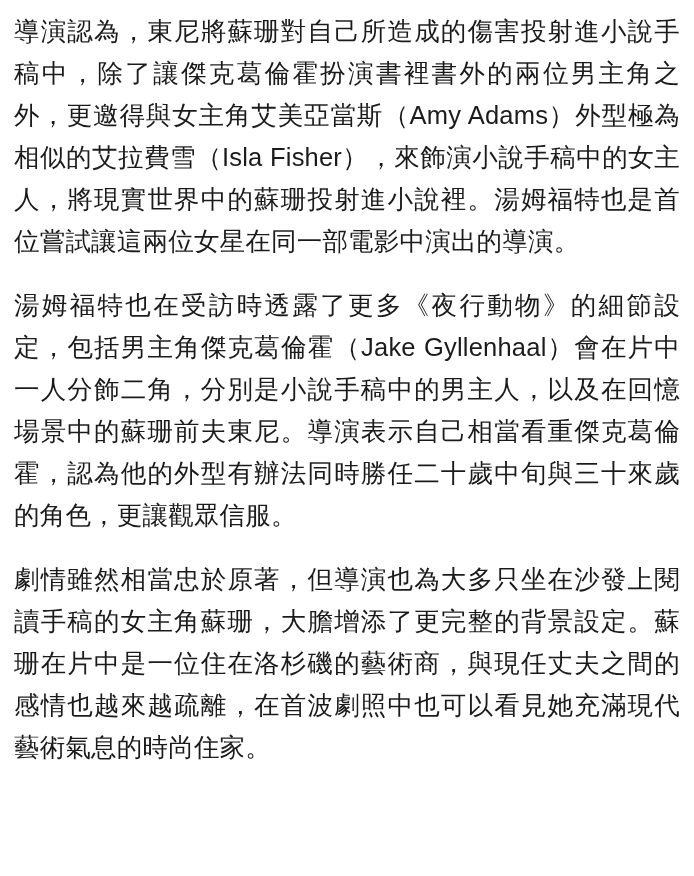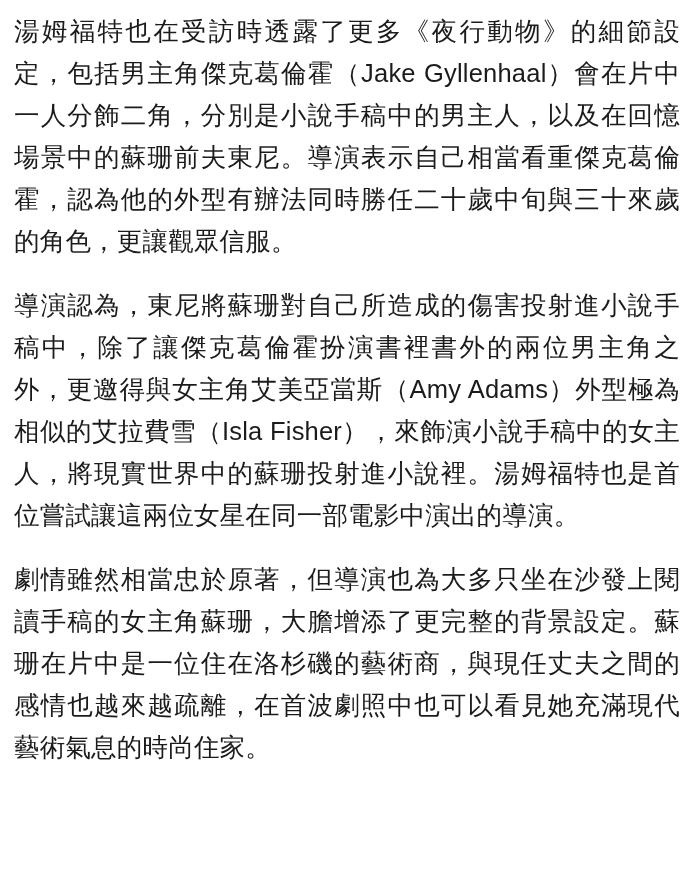--- a/index.html
+++ b/index.html
@@ -30,16 +30,16 @@
     word-break: break-all;
   }
   .para:last-child {
     margin-bottom: 8px;
   }
 </style>
 </head>
 <body>
 
 <div class="article">
+  <p class="para">導演認為，東尼將蘇珊對自己所造成的傷害投射進小說手稿中，除了讓傑克葛倫霍扮演書裡書外的兩位男主角之外，更邀得與女主角艾美亞當斯（Amy Adams）外型極為相似的艾拉費雪（Isla Fisher），來飾演小說手稿中的女主人，將現實世界中的蘇珊投射進小說裡。湯姆福特也是首位嘗試讓這兩位女星在同一部電影中演出的導演。</p>
   <p class="para">湯姆福特也在受訪時透露了更多《夜行動物》的細節設定，包括男主角傑克葛倫霍（Jake Gyllenhaal）會在片中一人分飾二角，分別是小說手稿中的男主人，以及在回憶場景中的蘇珊前夫東尼。導演表示自己相當看重傑克葛倫霍，認為他的外型有辦法同時勝任二十歲中旬與三十來歲的角色，更讓觀眾信服。</p>
-  <p class="para">導演認為，東尼將蘇珊對自己所造成的傷害投射進小說手稿中，除了讓傑克葛倫霍扮演書裡書外的兩位男主角之外，更邀得與女主角艾美亞當斯（Amy Adams）外型極為相似的艾拉費雪（Isla Fisher），來飾演小說手稿中的女主人，將現實世界中的蘇珊投射進小說裡。湯姆福特也是首位嘗試讓這兩位女星在同一部電影中演出的導演。</p>
   <p class="para">劇情雖然相當忠於原著，但導演也為大多只坐在沙發上閱讀手稿的女主角蘇珊，大膽增添了更完整的背景設定。蘇珊在片中是一位住在洛杉磯的藝術商，與現任丈夫之間的感情也越來越疏離，在首波劇照中也可以看見她充滿現代藝術氣息的時尚住家。</p>
 </div>
 
 </body></html>

